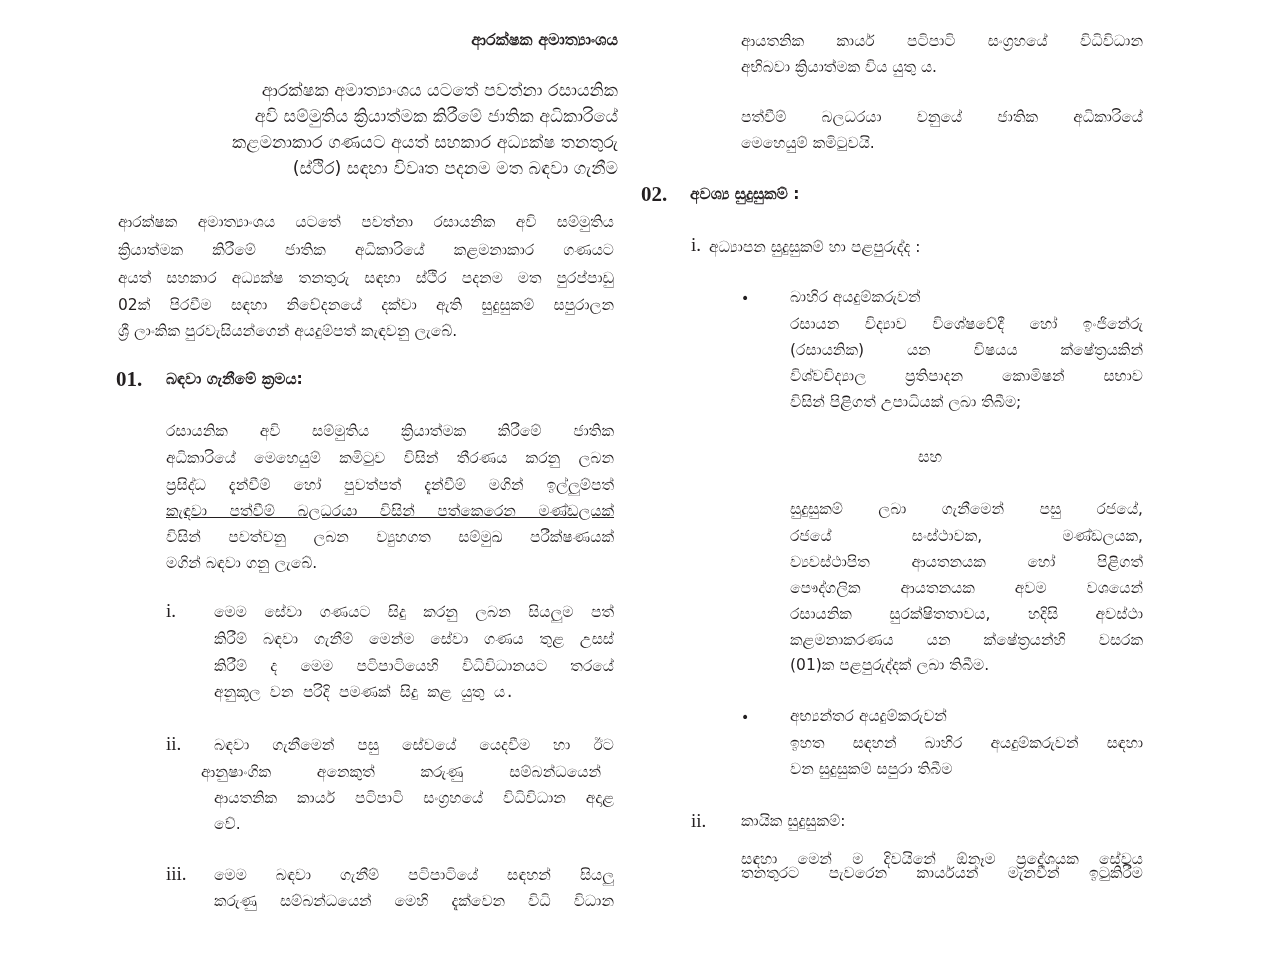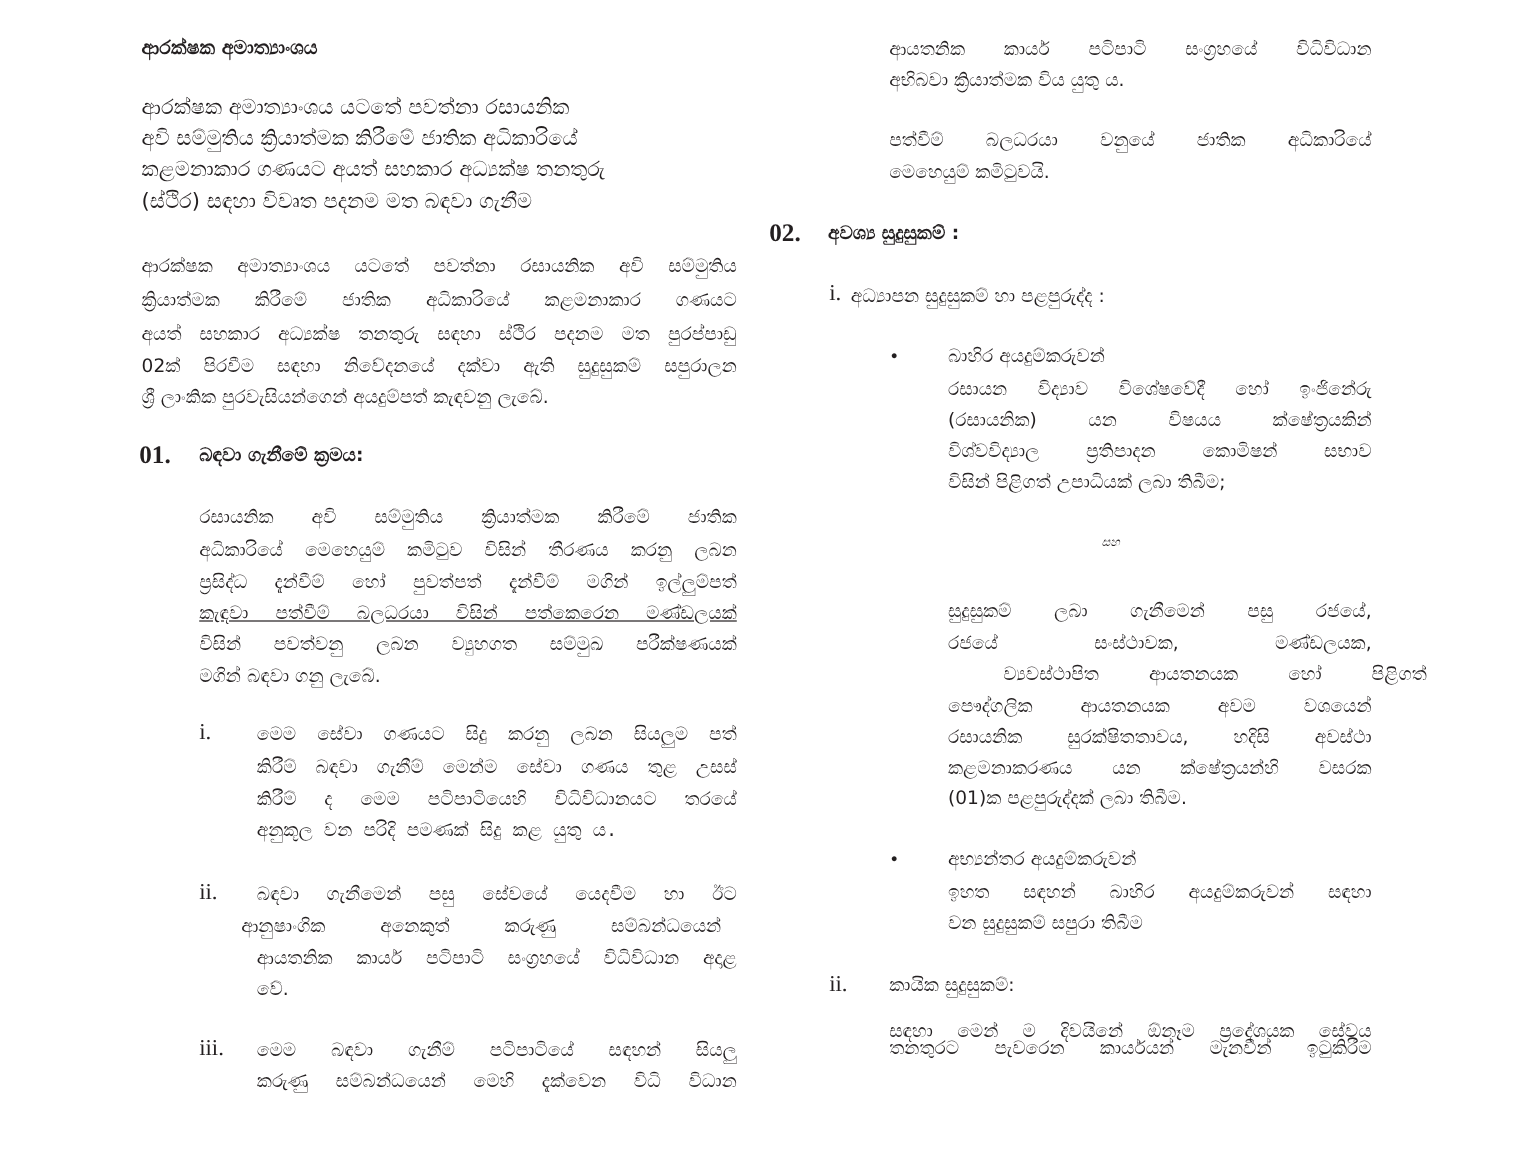--- a/index.html
+++ b/index.html
@@ -4,27 +4,27 @@
   <style>
     html, body { margin: 0; padding: 0; background: #ffffff; }
     body {
       width: 1275px; height: 960px; overflow: hidden; position: relative;
       color: #231f20;
       font-family: "DejaVu Sans", "Liberation Sans", sans-serif;
       font-size: 15.5px;
     }
     .line { position: absolute; white-space: nowrap; }
     .just { text-align: justify; text-align-last: justify; white-space: normal; }
-    .center { text-align: left; }
+    .center { text-align: right; }
     .num-bold { font-family: "Liberation Serif", "DejaVu Serif", serif; font-weight: bold; font-size: 21px; }
     .roman { font-family: "Liberation Serif", "DejaVu Serif", serif; font-size: 19px; }
     .bold { font-weight: bold; }
     .title-main { font-size: 16px; font-weight: bold; }
     .subtitle { font-size: 17.5px; }
-    .small-center { font-style: italic; font-size: 10px; }
+    .small-center { font-size: 16px; }
     .bullet { font-size: 14px; }
   </style>
 </head>
 <body>
 
 <div class="line center title-main" style="left:118px; width:500px; top:30px;">ආරක්ෂක අමාත්‍යාංශය</div>
 
 <div>
   <div class="line center subtitle" style="left:118px; width:500px; top:80px;">ආරක්ෂක අමාත්‍යාංශය යටතේ පවත්නා රසායනික</div>
   <div class="line center subtitle" style="left:118px; width:500px; top:106px;">අවි සම්මුතිය ක්‍රියාත්මක කිරීමේ ජාතික අධිකාරියේ</div>
@@ -99,21 +99,21 @@
   <div class="line" style="left:790px; top:288px;">බාහිර අයදුම්කරුවන්</div>
   <div class="line just" style="left:790px; width:353px; top:315px;">රසායන විද්‍යාව විශේෂවේදී හෝ ඉංජිනේරු</div>
   <div class="line just" style="left:790px; width:353px; top:341px;">(රසායනික) යන විෂයය ක්ෂේත්‍රයකින්</div>
   <div class="line just" style="left:790px; width:353px; top:367px;">විශ්වවිද්‍යාල ප්‍රතිපාදන කොමිෂන් සභාව</div>
   <div class="line" style="left:790px; top:393px;">විසින් පිළිගත් උපාධියක් ලබා තිබීම;</div>
 
   <div class="line small-center" style="left:918px; top:447px;">සහ</div>
 
   <div class="line just" style="left:790px; width:353px; top:500px;">සුදුසුකම් ලබා ගැනීමෙන් පසු රජයේ,</div>
   <div class="line just" style="left:790px; width:353px; top:527px;">රජයේ සංස්ථාවක, මණ්ඩලයක,</div>
-  <div class="line just" style="left:790px; width:353px; top:553px;margin-left:46px;">ව්‍යවස්ථාපිත ආයතනයක හෝ පිළිගත්</div>
+  <div class="line just" style="left:790px; width:353px; top:553px;">ව්‍යවස්ථාපිත ආයතනයක හෝ පිළිගත්</div>
   <div class="line just" style="left:790px; width:353px; top:579px;">පෞද්ගලික ආයතනයක අවම වශයෙන්</div>
   <div class="line just" style="left:790px; width:353px; top:605px;">රසායනික සුරක්ෂිතතාවය, හදිසි අවස්ථා</div>
   <div class="line just" style="left:790px; width:353px; top:631px;">කළමනාකරණය යන ක්ෂේත්‍රයන්හි වසරක</div>
   <div class="line" style="left:790px; top:656px;">(01)ක  පළපුරුද්දක් ලබා තිබීම.</div>
 
   <span class="line bullet" style="left:741px; top:709px;">•</span>
   <div class="line" style="left:790px; top:707px;">අභ්‍යන්තර අයදුම්කරුවන්</div>
   <div class="line just" style="left:790px; width:353px; top:734px;">ඉහත සඳහන් බාහිර අයදුම්කරුවන් සඳහා</div>
   <div class="line" style="left:790px; top:760px;">වන සුදුසුකම් සපුරා තිබීම</div>
 </div>

